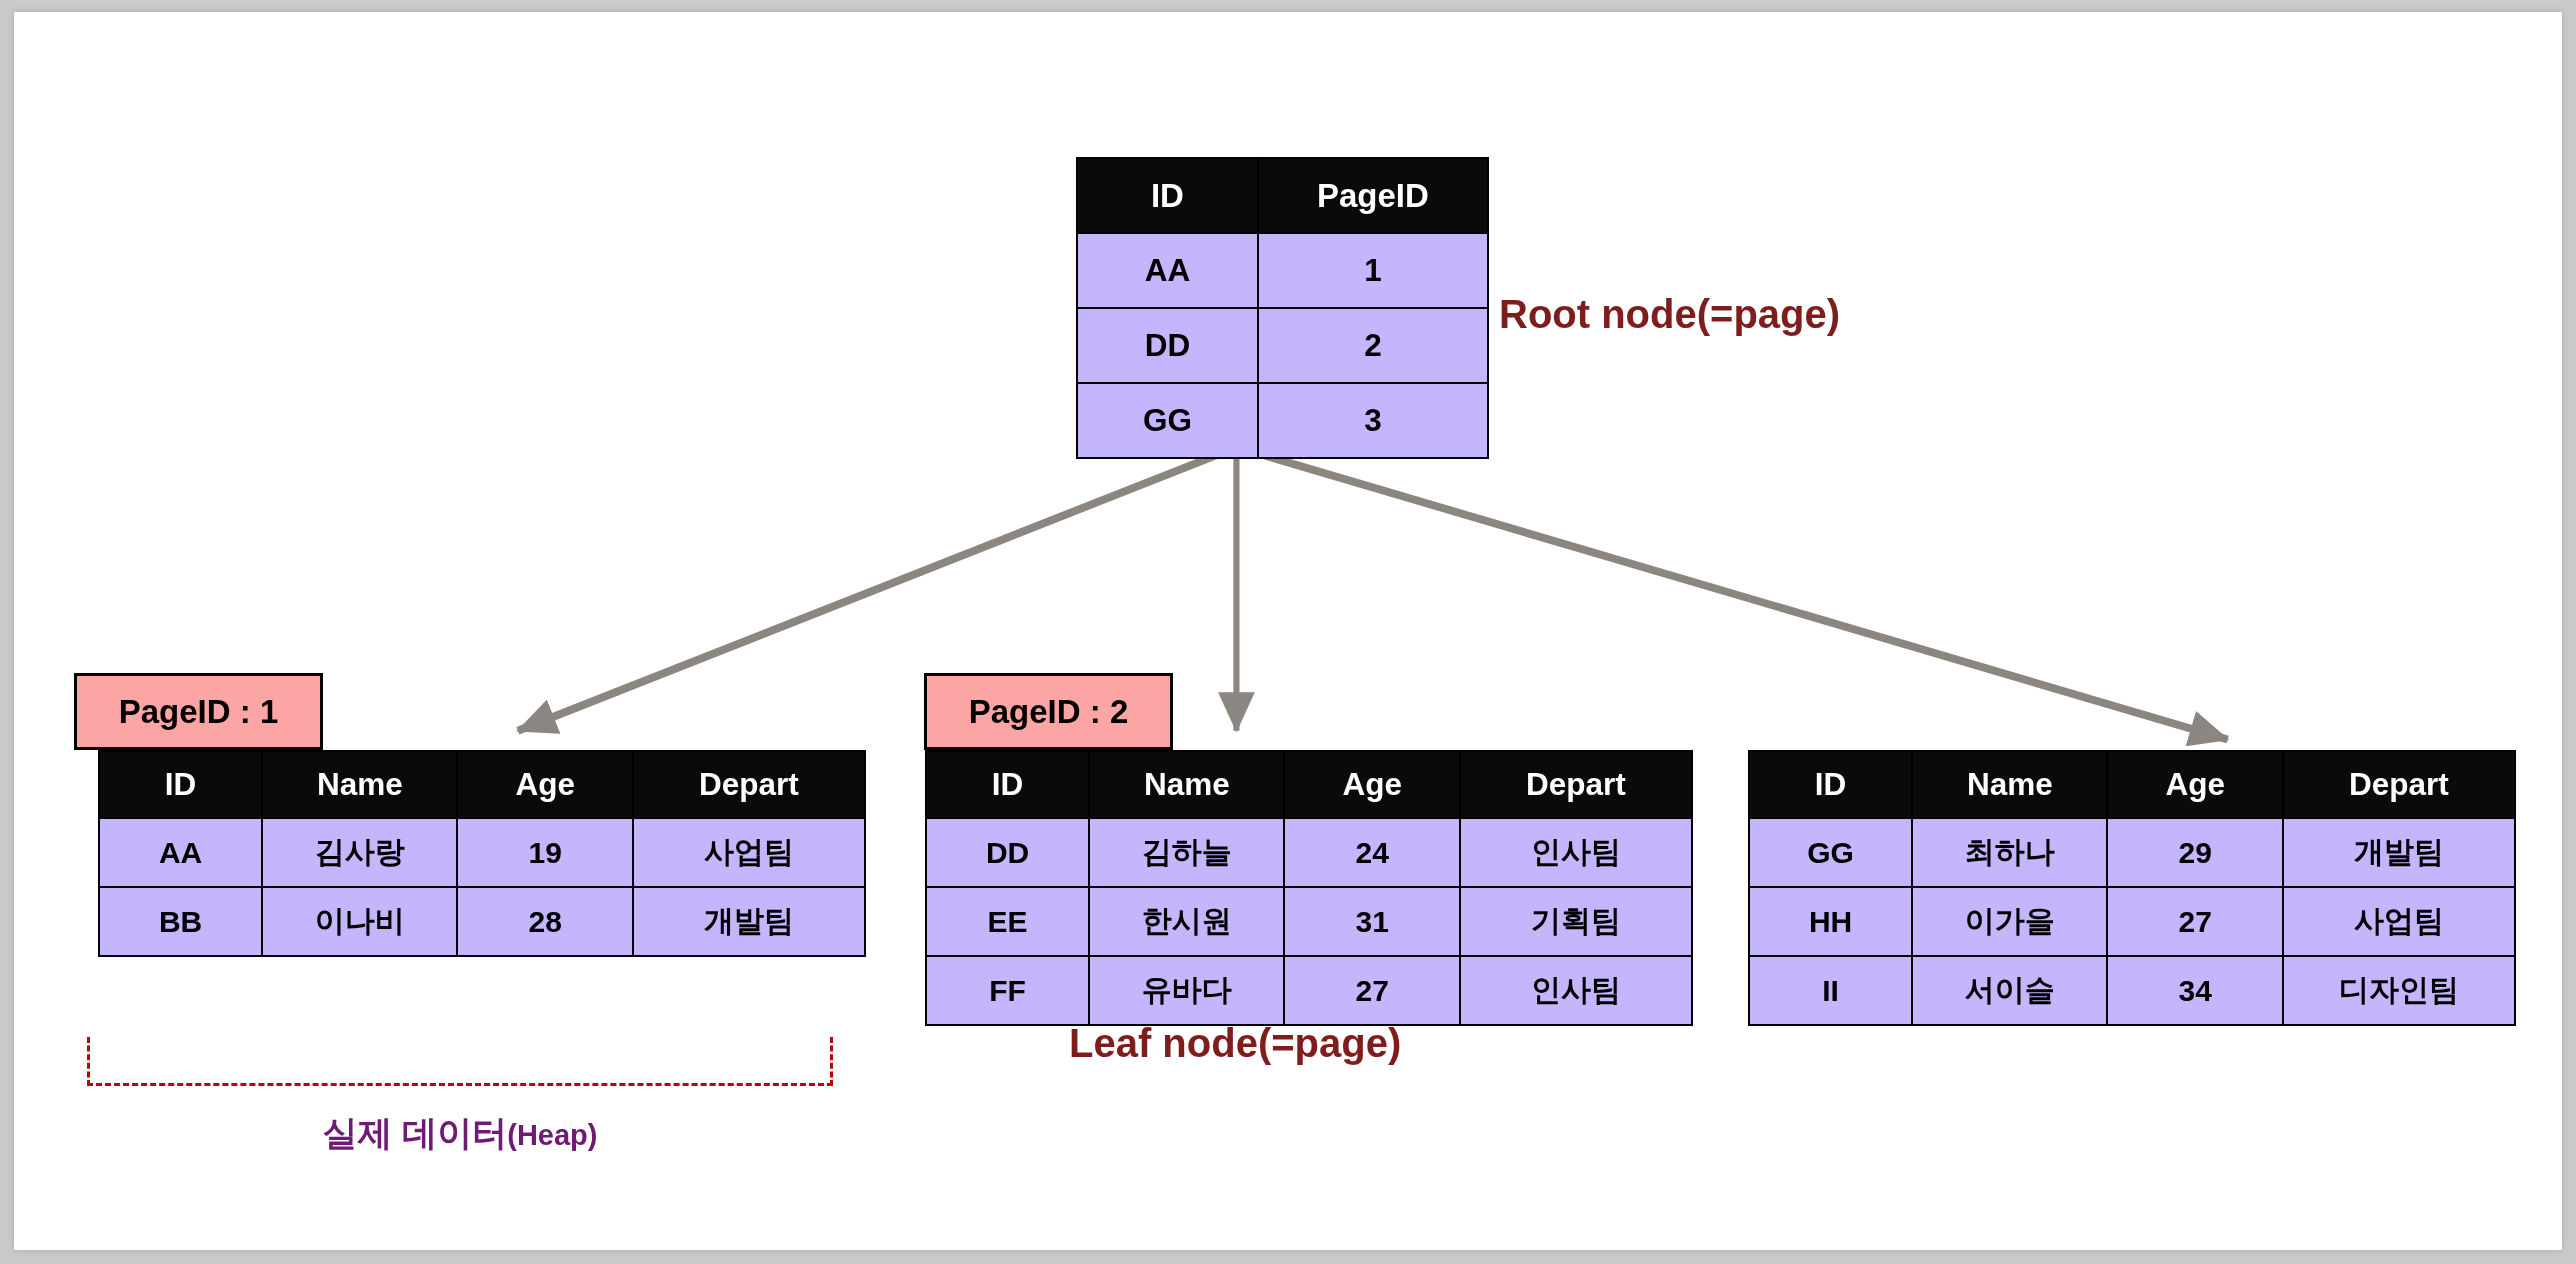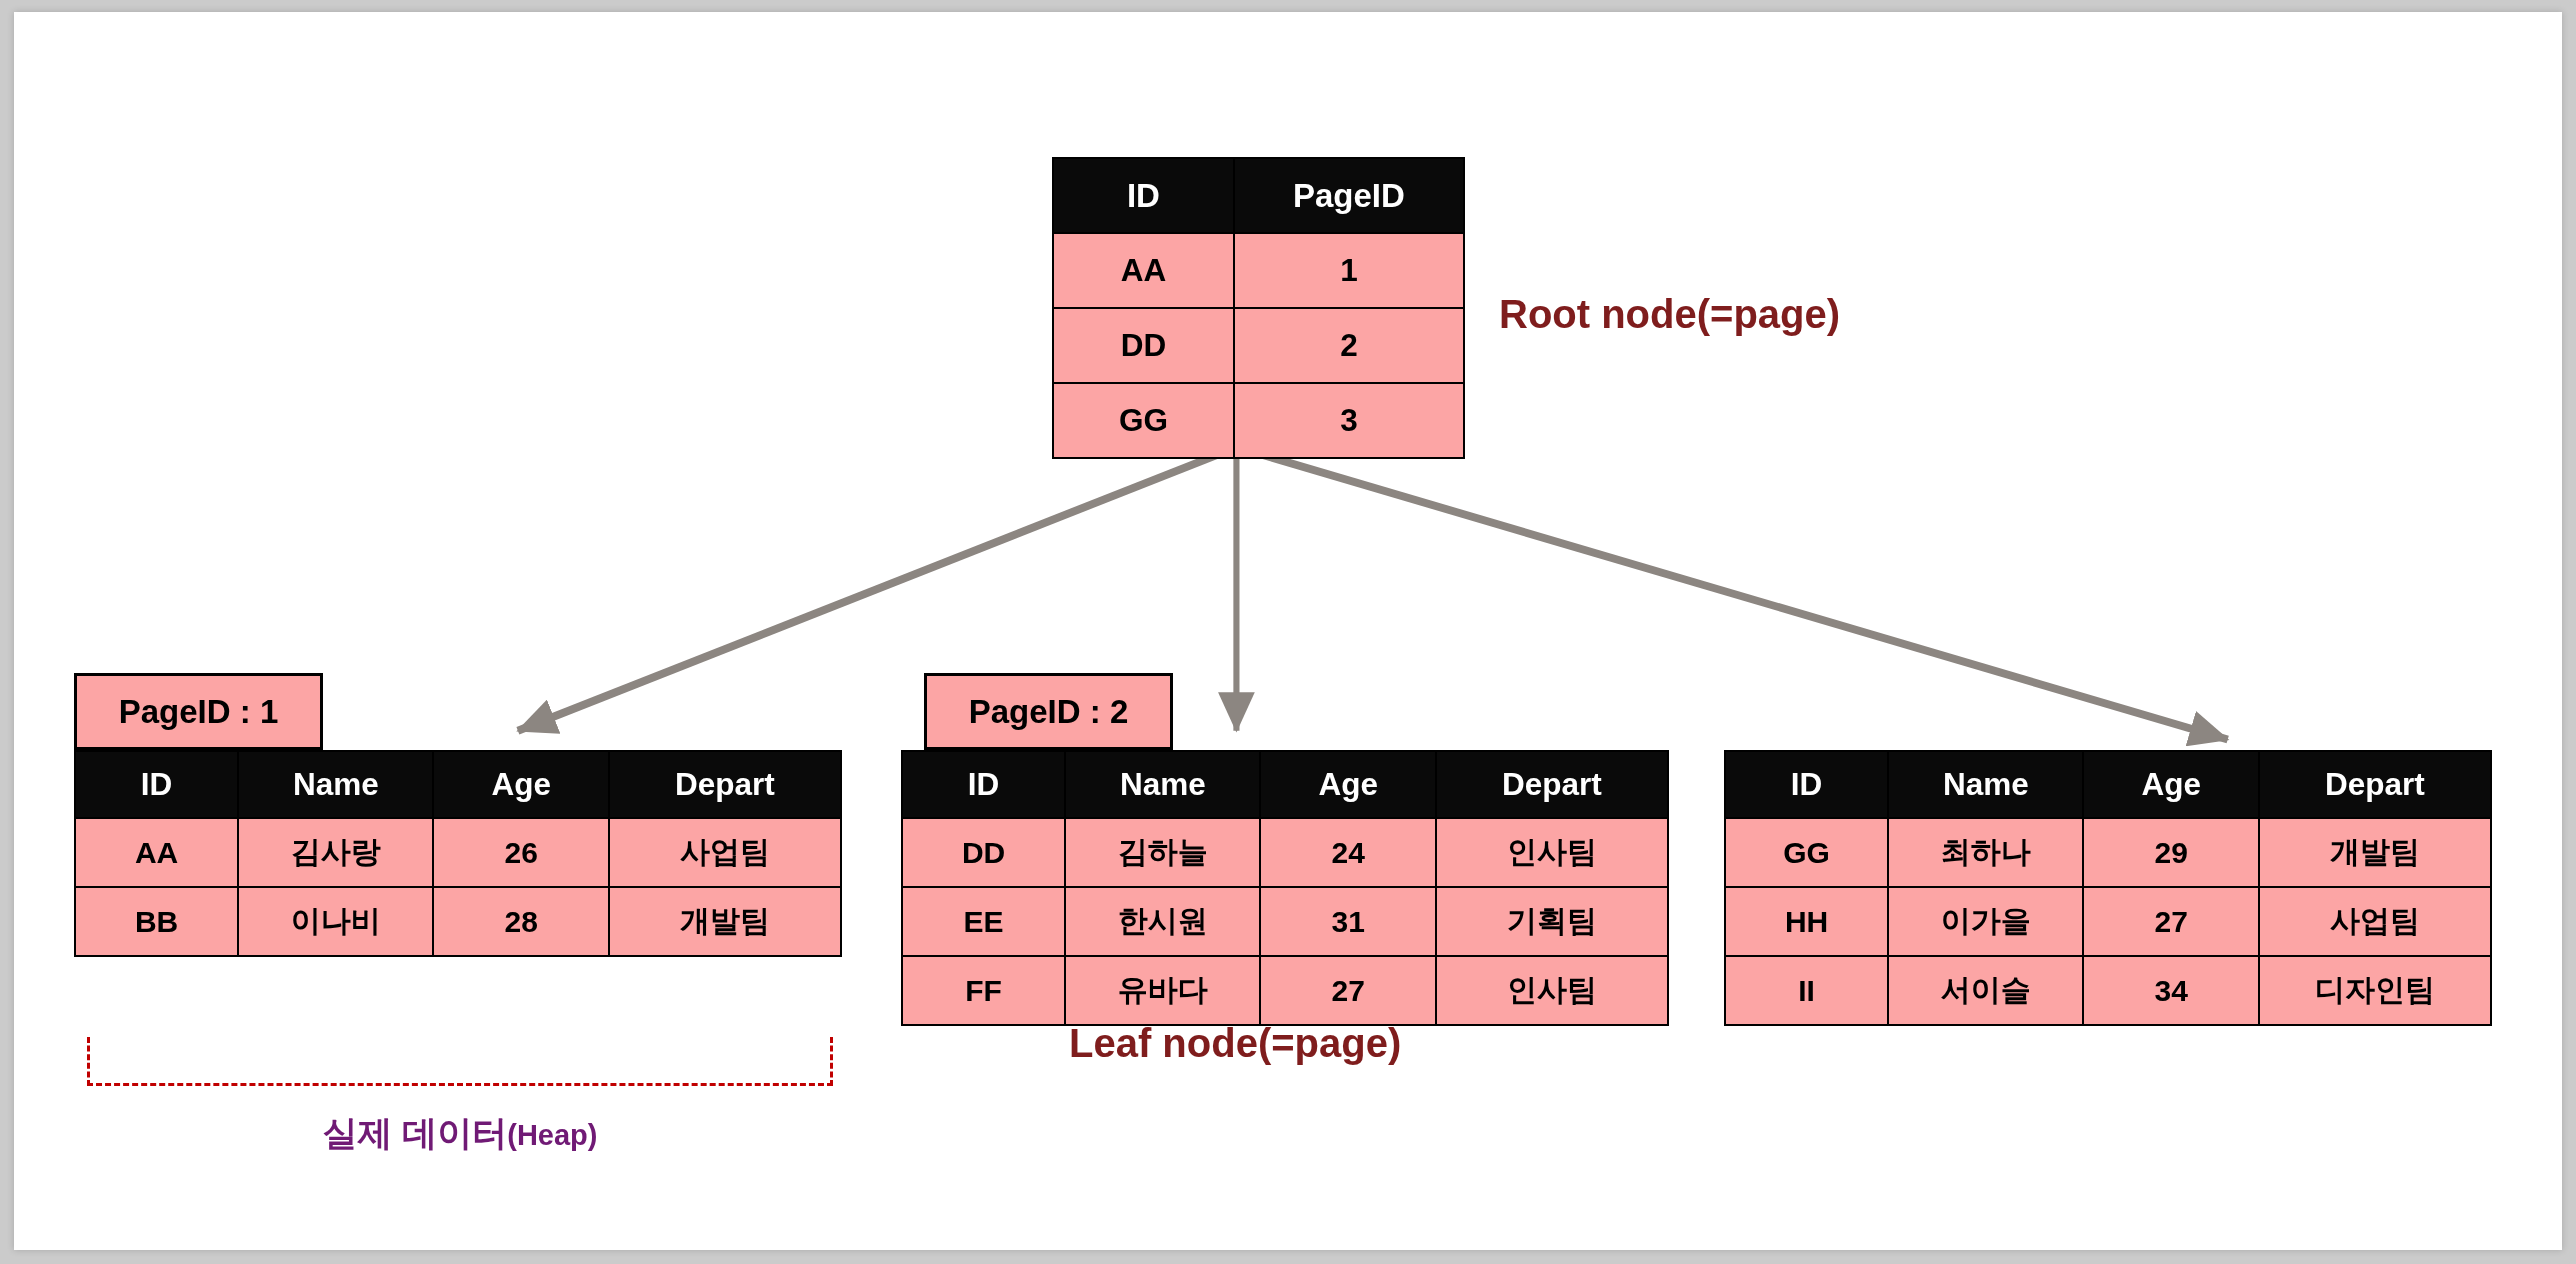--- a/index.html
+++ b/index.html
@@ -12,22 +12,23 @@
   }
   .canvas{
     position:absolute;left:14px;top:12.2px;right:14px;bottom:14px;
     background:#ffffff;
     box-shadow:0 0 7px rgba(0,0,0,0.18);
   }
   
   table.node{
     border-collapse:collapse;
     table-layout:fixed;
-    background:#fca5a5;
+    background:#c4b5fd;
     position:absolute;
+    margin-left:24px;
   }
   table.node td,table.node th{
     border:2.6px solid #000;
     text-align:center;
     vertical-align:middle;
     padding:0;
     overflow:hidden;
     white-space:nowrap;
   }
   table.node th{
@@ -137,21 +138,21 @@
     <tbody>
         <tr>
       <th>ID</th>
       <th>Name</th>
       <th>Age</th>
       <th>Depart</th>
     </tr>
     <tr>
       <td>AA</td>
       <td>김사랑</td>
-      <td>26</td>
+      <td>19</td>
       <td>사업팀</td>
     </tr>
     <tr>
       <td>BB</td>
       <td>이나비</td>
       <td>28</td>
       <td>개발팀</td>
     </tr>
   </tbody>
     </table>

